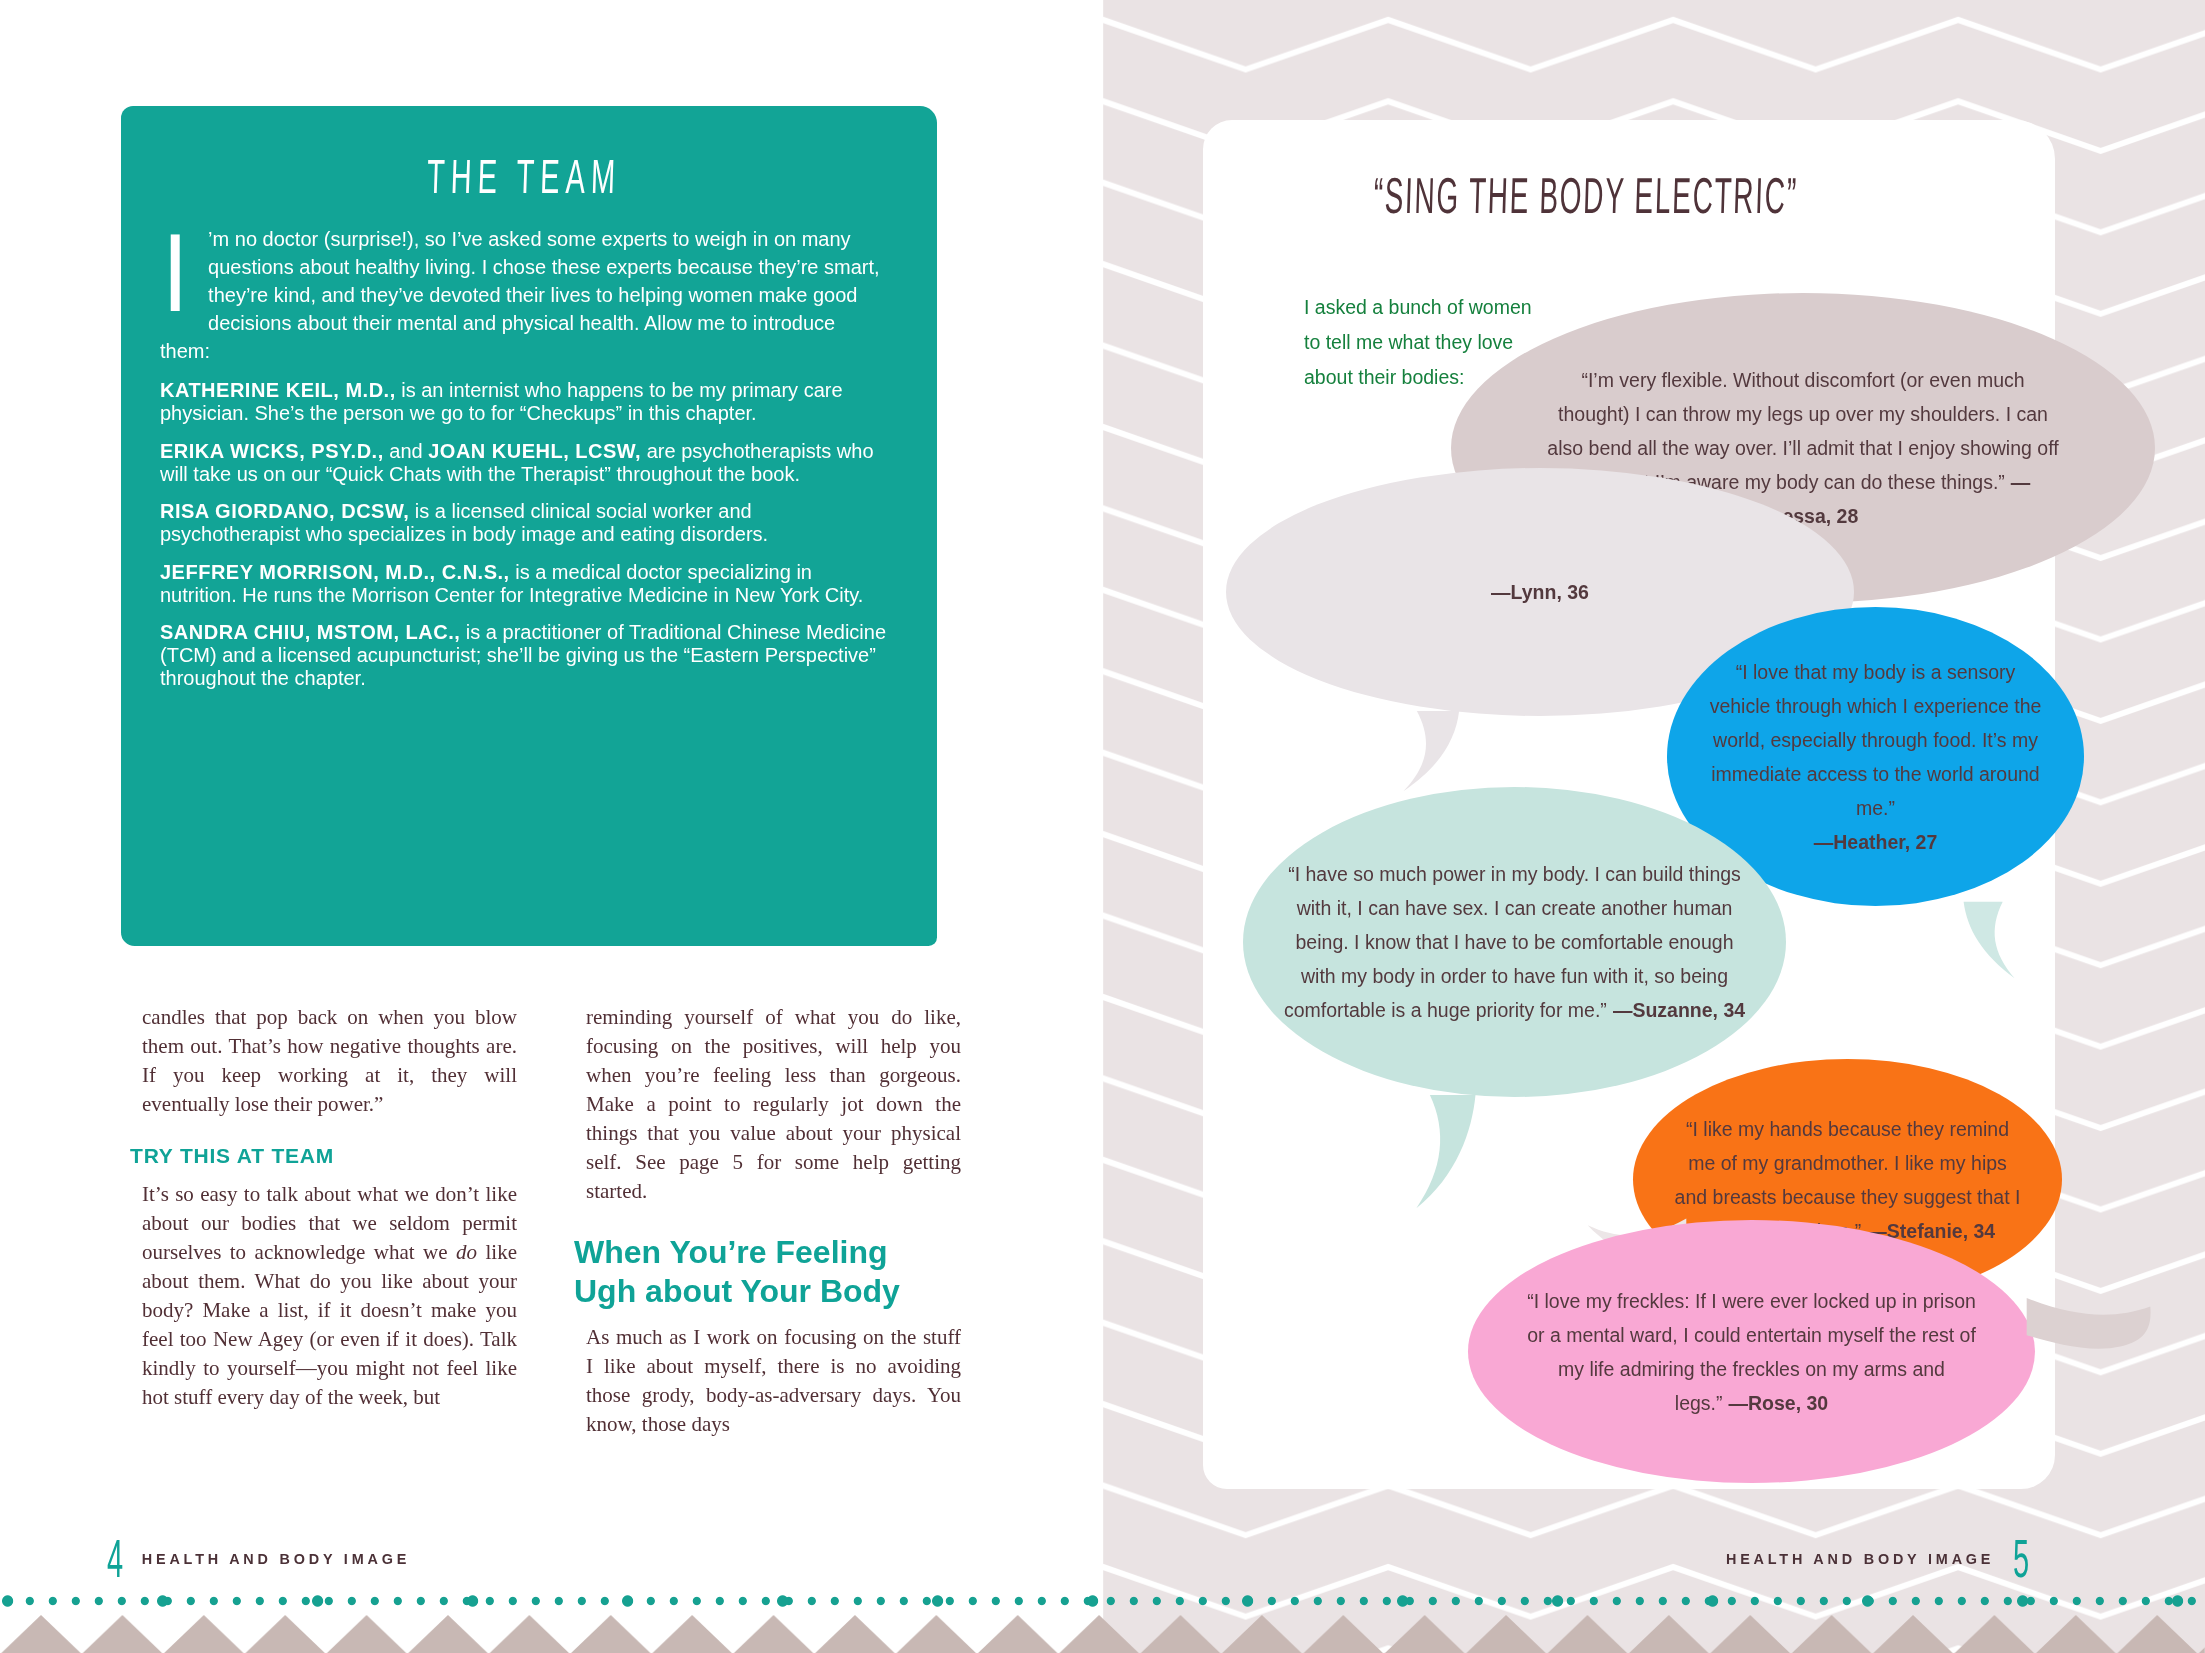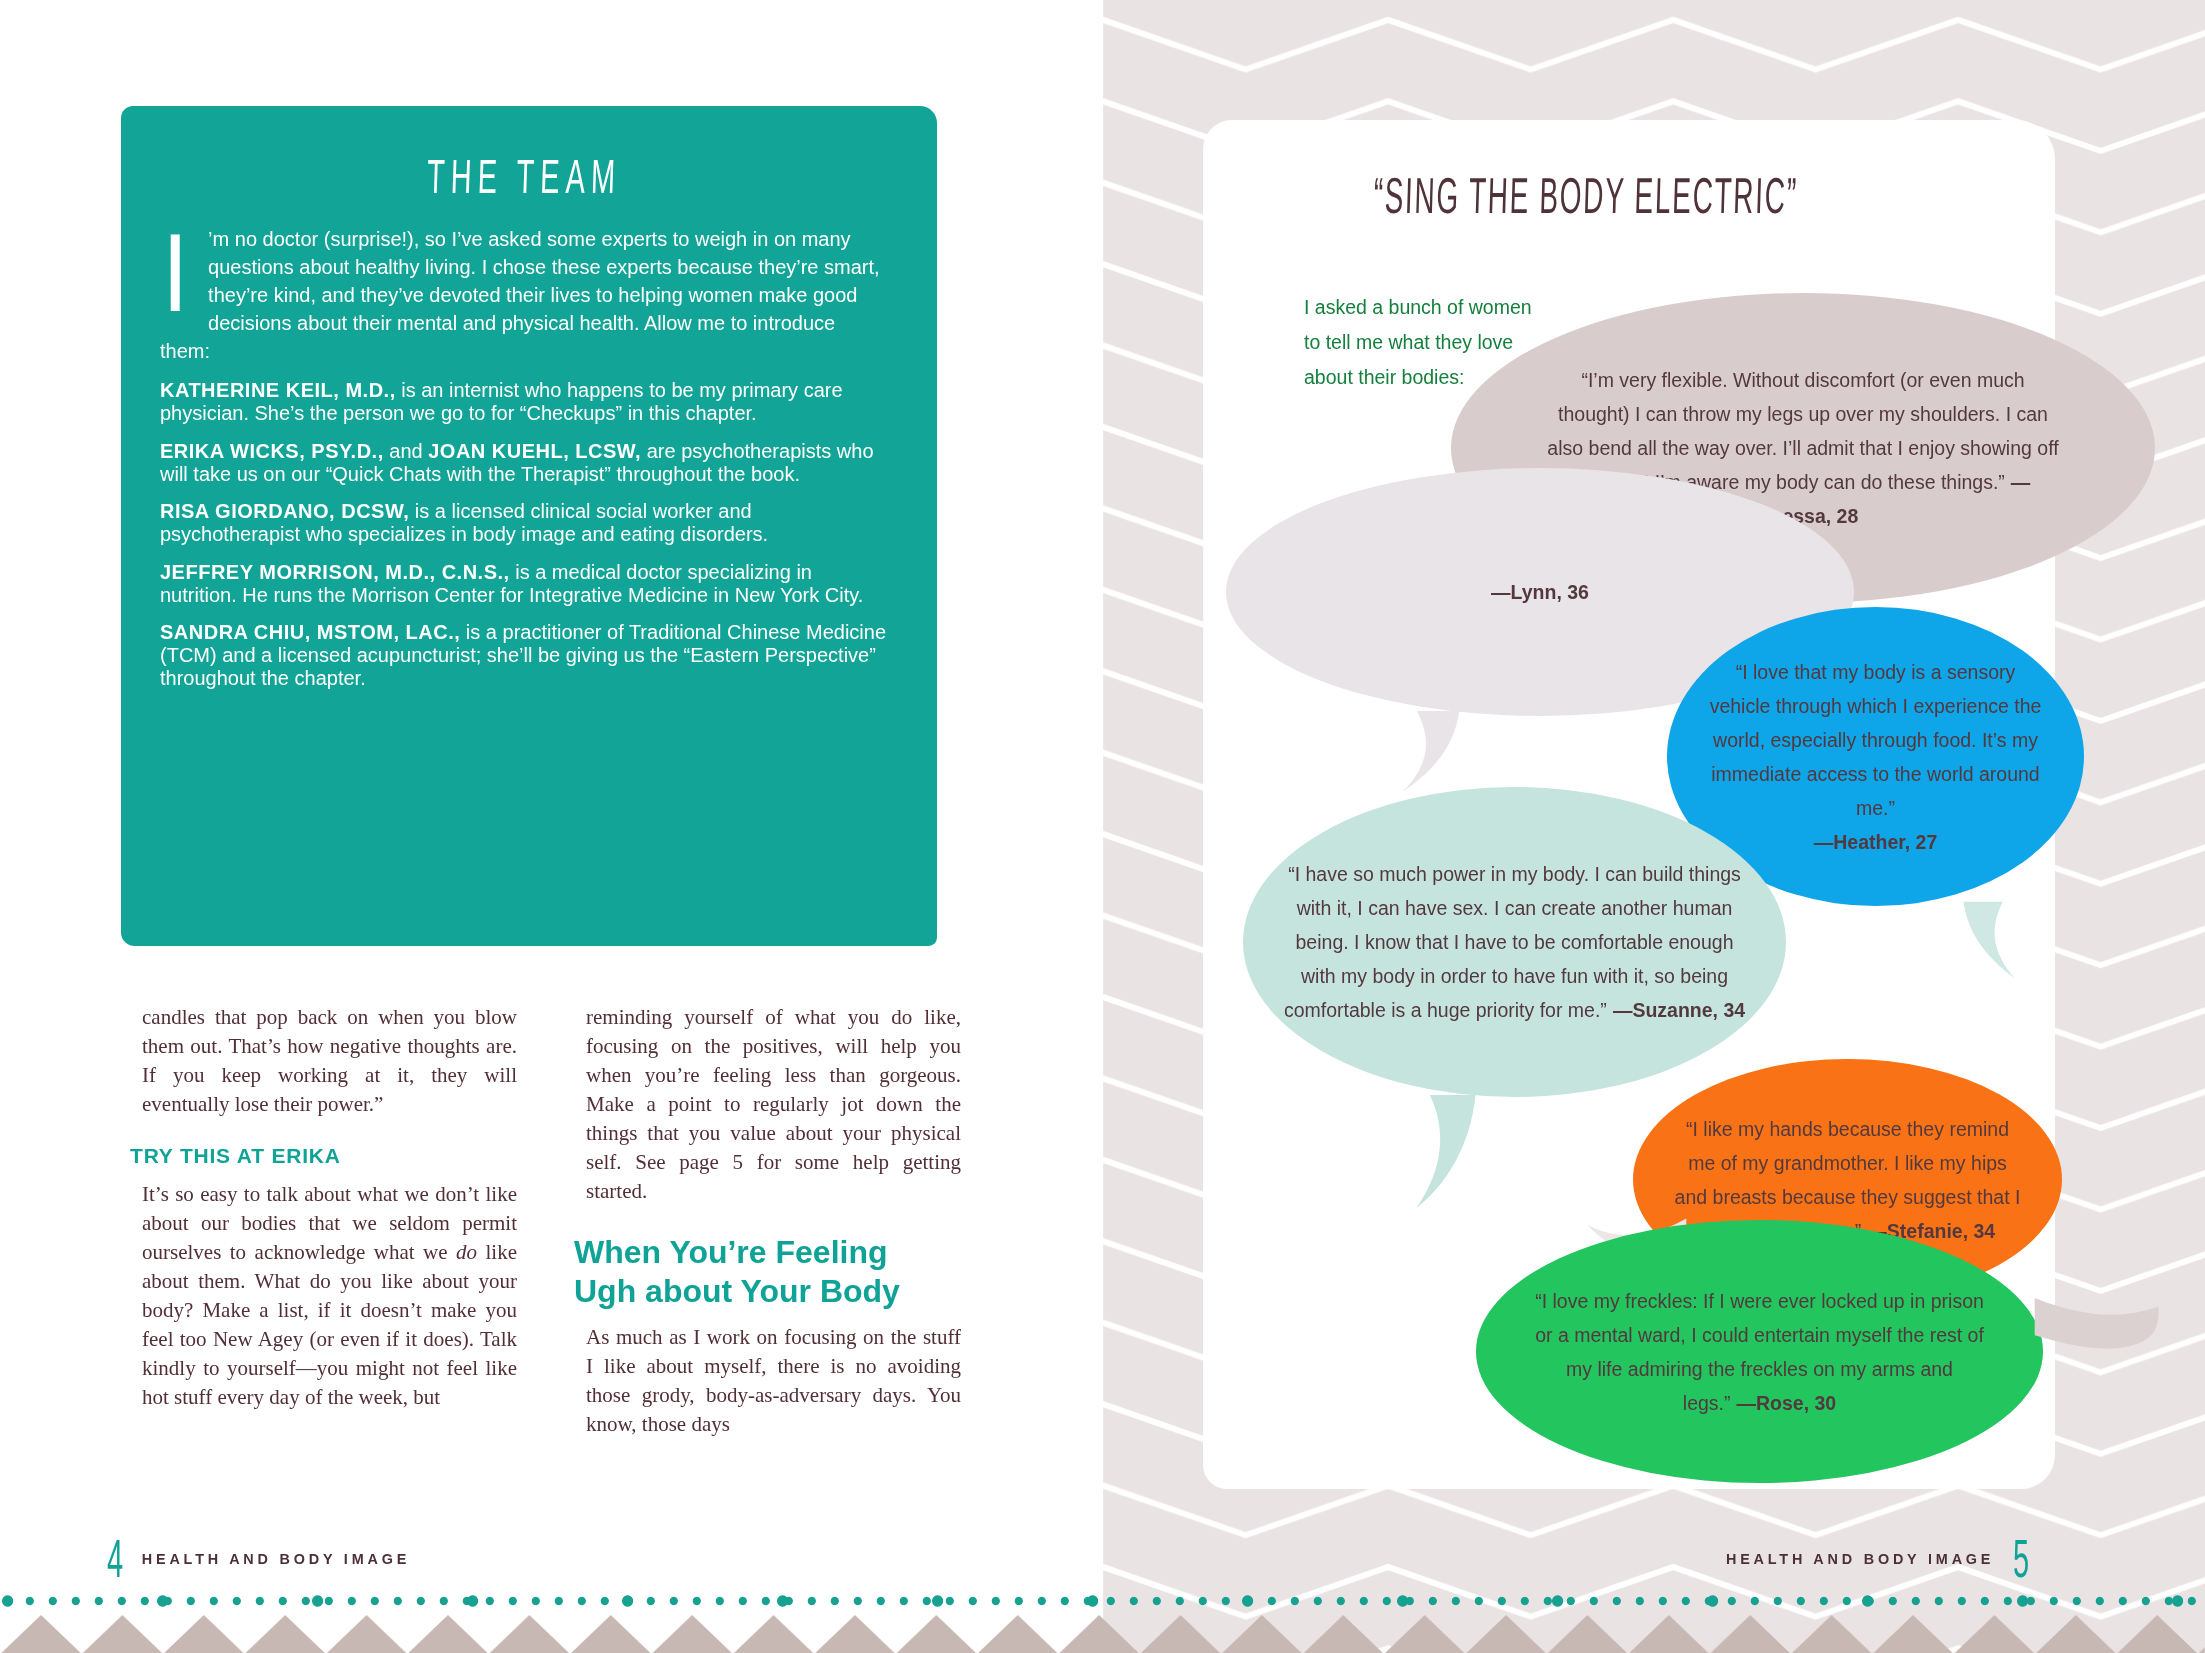--- a/index.html
+++ b/index.html
@@ -87,21 +87,21 @@
   .b-vanessa{left:348px;top:293px;width:704px;height:310px;background:#d9cccd;}
   .b-vanessa .bubble-text{padding:0 93px;}
   .b-lynn{left:123px;top:468px;width:628px;height:248px;background:#e9e4e7;}
   .b-lynn .bubble-text{padding:0 85px;}
   .b-heather{left:564px;top:607px;width:417px;height:299px;background:#0ea5e9;}
   .b-heather .bubble-text{padding:0 36px;}
   .b-suzanne{left:140px;top:787px;width:543px;height:310px;background:#c6e4de;}
   .b-suzanne .bubble-text{padding:0 36px;}
   .b-stefanie{left:530px;top:1059px;width:429px;height:241px;background:#f97316;}
   .b-stefanie .bubble-text{padding:0 39px;}
-  .b-rose{left:373px;top:1220px;width:567px;height:263px;background:#22c55e;}
+  .b-rose{left:365px;top:1220px;width:567px;height:263px;background:#f9a8d4;}
   .b-rose .bubble-text{padding:0 51px;}
 
   
   .dots-row{
     position:absolute;left:0;top:1594px;width:2205px;height:13.6px;
     background-image:
       radial-gradient(circle at 7.6px 6.8px, #16a191 5.1px, rgba(0,0,0,0) 6px),
       radial-gradient(circle at 6.8px 6.8px, #16a191 3.6px, rgba(0,0,0,0) 4.5px);
     background-size:155px 13.6px, 23px 13.6px;
     background-repeat:repeat-x;
@@ -122,21 +122,21 @@
 
       <p class="expert"><b>KATHERINE KEIL, M.D.,</b><span> is an internist who happens to be my primary care physician. She’s the person we go to for “Checkups” in this chapter.</span></p>
       <p class="expert"><b>ERIKA WICKS, PSY.D.,</b><span> and </span><b>JOAN KUEHL, LCSW,</b><span> are psychotherapists who will take us on our “Quick Chats with the Therapist” throughout the book.</span></p>
       <p class="expert"><b>RISA GIORDANO, DCSW,</b><span> is a licensed clinical social worker and psychotherapist who specializes in body image and eating disorders.</span></p>
       <p class="expert"><b>JEFFREY MORRISON, M.D., C.N.S.,</b><span> is a medical doctor specializing in nutrition. He runs the Morrison Center for Integrative Medicine in New York City.</span></p>
       <p class="expert"><b>SANDRA CHIU, MSTOM, LAC.,</b><span> is a practitioner of Traditional Chinese Medicine (TCM) and a licensed acupuncturist; she’ll be giving us the “Eastern Perspective” throughout the chapter.</span></p>
     </div>
 
     <div class="col col1">
       <p class="serif">candles that pop back on when you blow them out. That’s how negative thoughts are. If you keep working at it, they will eventually lose their power.”</p>
-      <h3 class="h-try">TRY THIS AT ERIKA</h3>
+      <h3 class="h-try">TRY THIS AT TEAM</h3>
       <p class="serif"><span>It’s so easy to talk about what we don’t like about our bodies that we seldom permit ourselves to acknowledge what we </span><i>do</i><span> like about them. What do you like about your body? Make a list, if it doesn’t make you feel too New Agey (or even if it does). Talk kindly to yourself—you might not feel like hot stuff every day of the week, but</span></p>
     </div>
 
     <div class="col col2">
       <p class="serif">reminding yourself of what you do like, focusing on the positives, will help you when you’re feeling less than gorgeous. Make a point to regularly jot down the things that you value about your physical self. See page 5 for some help getting started.</p>
       <h2 class="h-ugh">When You’re Feeling Ugh about Your Body</h2>
       <p class="serif">As much as I work on focusing on the stuff I like about myself, there is no avoiding those grody, body-as-adversary days. You know, those days</p>
     </div>
 
     <div class="footer footer-left">

